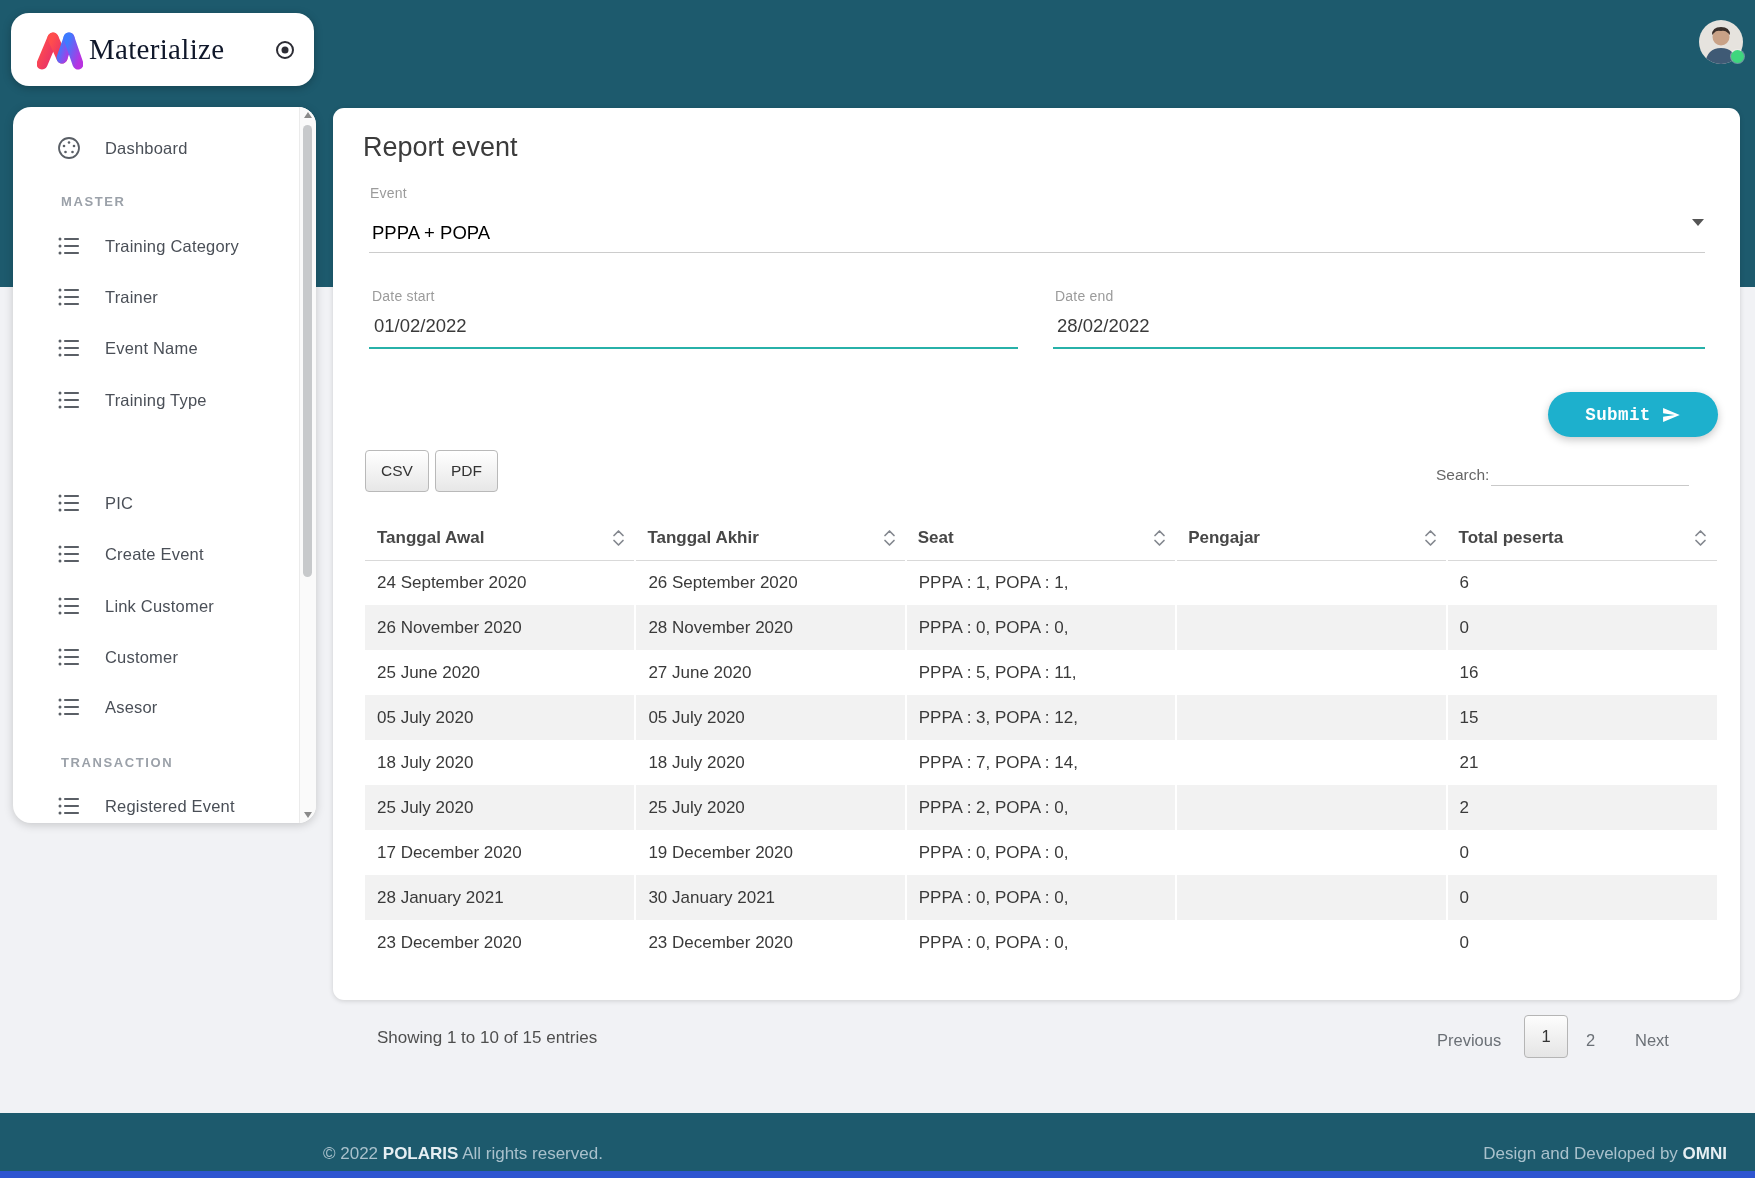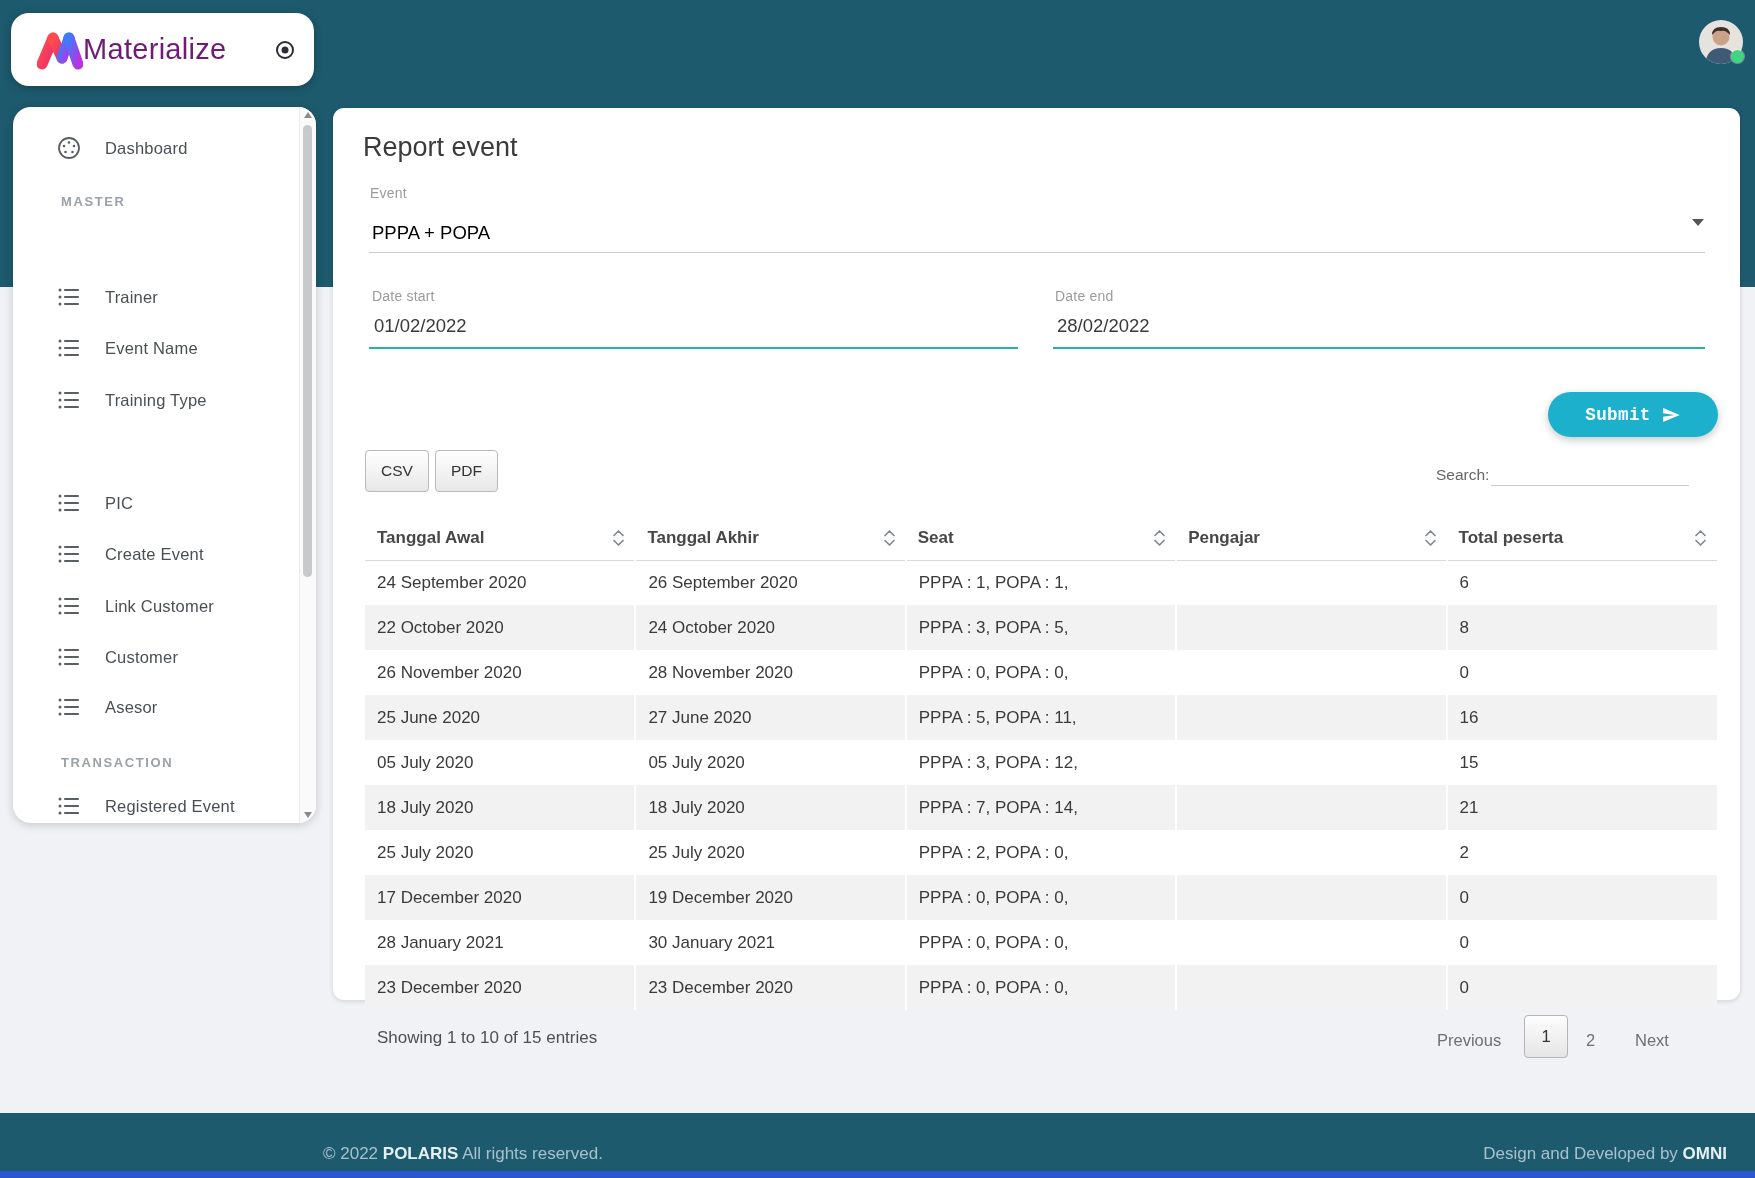--- a/index.html
+++ b/index.html
@@ -21,21 +21,21 @@
   .avatar { position: absolute; top: 20px; right: 12px; width: 44px; height: 44px; cursor: pointer; }
   .avatar svg { display: block; }
   .status-dot { position: absolute; right: -1px; bottom: 1px; width: 13px; height: 13px;
     border-radius: 50%; background: #3fd67e; box-shadow: 0 0 0 1px rgba(255,255,255,.35); }
 
   
   .logo-card { position: absolute; left: 11px; top: 13px; width: 303px; height: 73px;
     background: #fff; border-radius: 18px; box-shadow: 0 2px 8px rgba(0,0,0,.25);
     display: flex; align-items: center; padding: 0 20px 0 26px; }
   .logo-m { width: 46px; height: 40px; flex: 0 0 auto; }
-  .brand-name { font-size: 29px; color: #701a75; font-weight: 500; margin-left: 0; letter-spacing: .3px; flex: 1; }
+  .brand-name { font-size: 29px; color: #0f172a; font-weight: 500; margin-left: 6px; letter-spacing: .3px; flex: 1; font-family: Liberation Serif, serif; }
   .pin-toggle { width: 18px; height: 18px; border: 2px solid #2c2c34; border-radius: 50%;
     position: relative; cursor: pointer; flex: 0 0 auto; }
   .pin-toggle::after { content: ""; position: absolute; left: 50%; top: 50%; transform: translate(-50%,-50%);
     width: 7px; height: 7px; border-radius: 50%; background: #2c2c34; }
 
   
   .sidebar-card { position: absolute; left: 13px; top: 107px; width: 303px; height: 716px;
     background: #fff; border-radius: 18px; box-shadow: 0 2px 10px rgba(0,0,0,.18); overflow: hidden; }
   .side-item { position: absolute; left: 0; width: 285px; height: 40px; display: flex; align-items: center;
     padding-left: 43px; cursor: pointer; }
@@ -185,20 +185,26 @@
       <circle cx="8" cy="11" r="1.3" fill="#5a5f66"></circle>
       <circle cx="18" cy="11" r="1.3" fill="#5a5f66"></circle>
       <circle cx="9.5" cy="17" r="1.3" fill="#5a5f66"></circle>
       <circle cx="16.5" cy="17" r="1.3" fill="#5a5f66"></circle>
     </svg>
     <span class="lbl">Dashboard</span>
   </div>
 
   <div class="side-section" style="top:87px">MASTER</div>
 
+  <div class="side-item" style="top:119px">
+    <svg class="mi" viewBox="0 0 26 26">
+        <use href="#list-ic"></use>
+      </svg>
+    <span class="lbl">Training Category</span>
+  </div>
   <div class="side-item" style="top:170px">
     <svg class="mi" viewBox="0 0 26 26">
         <use href="#list-ic"></use>
       </svg>
     <span class="lbl">Trainer</span>
   </div>
   <div class="side-item" style="top:221px">
     <svg class="mi" viewBox="0 0 26 26">
         <use href="#list-ic"></use>
       </svg>
@@ -325,27 +331,20 @@
     </thead>
     <tbody>
       <tr>
         <td>24 September 2020</td>
         <td>26 September 2020</td>
         <td>PPPA : 1, POPA : 1,</td>
         <td></td>
         <td>6</td>
       </tr>
       <tr>
-        <td>22 October 2020</td>
-        <td>24 October 2020</td>
-        <td>PPPA : 3, POPA : 5,</td>
-        <td></td>
-        <td>8</td>
-      </tr>
-      <tr>
         <td>26 November 2020</td>
         <td>28 November 2020</td>
         <td>PPPA : 0, POPA : 0,</td>
         <td></td>
         <td>0</td>
       </tr>
       <tr>
         <td>25 June 2020</td>
         <td>27 June 2020</td>
         <td>PPPA : 5, POPA : 11,</td>

